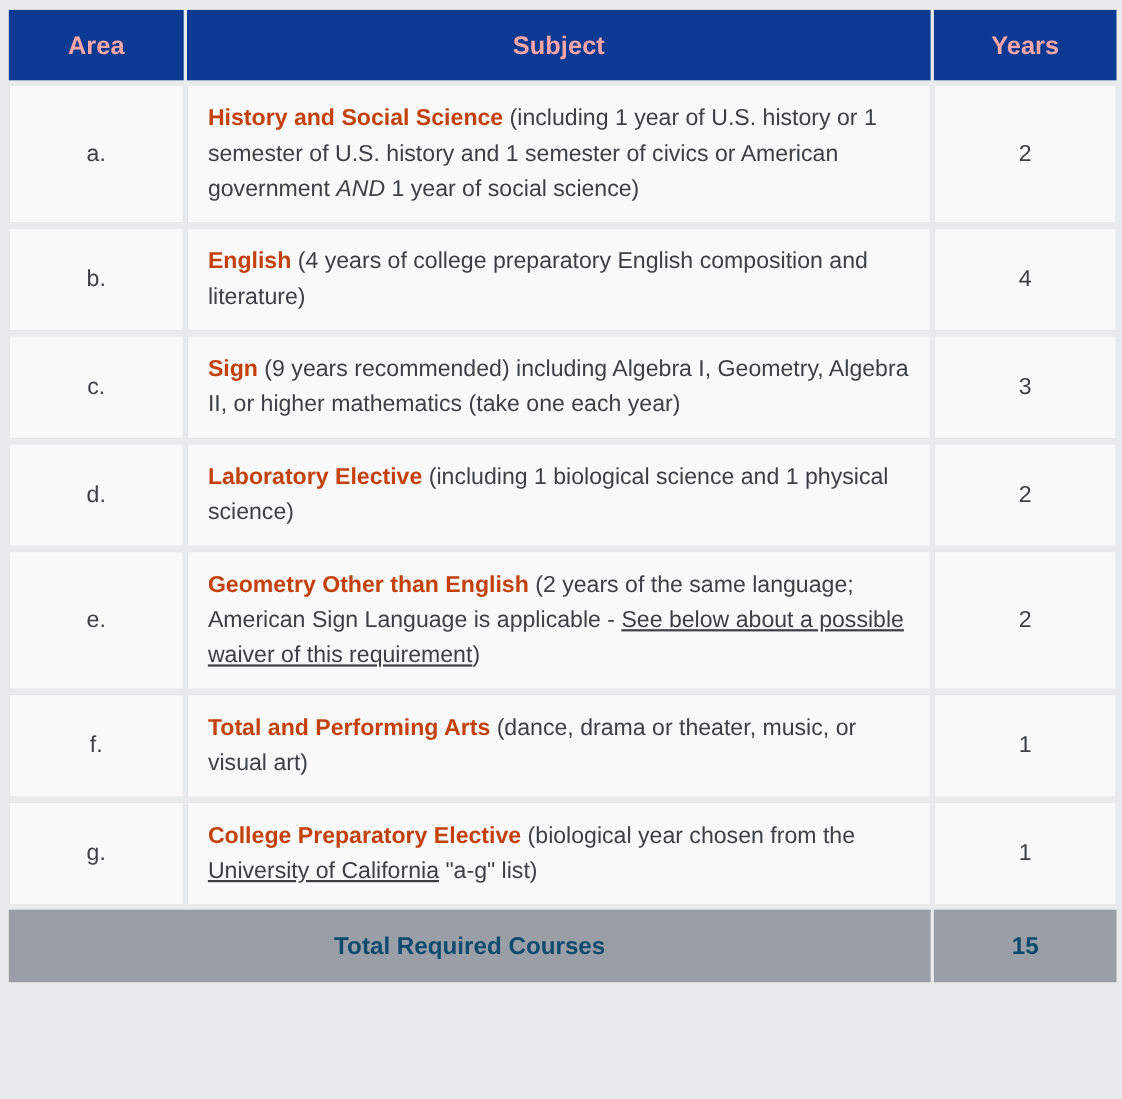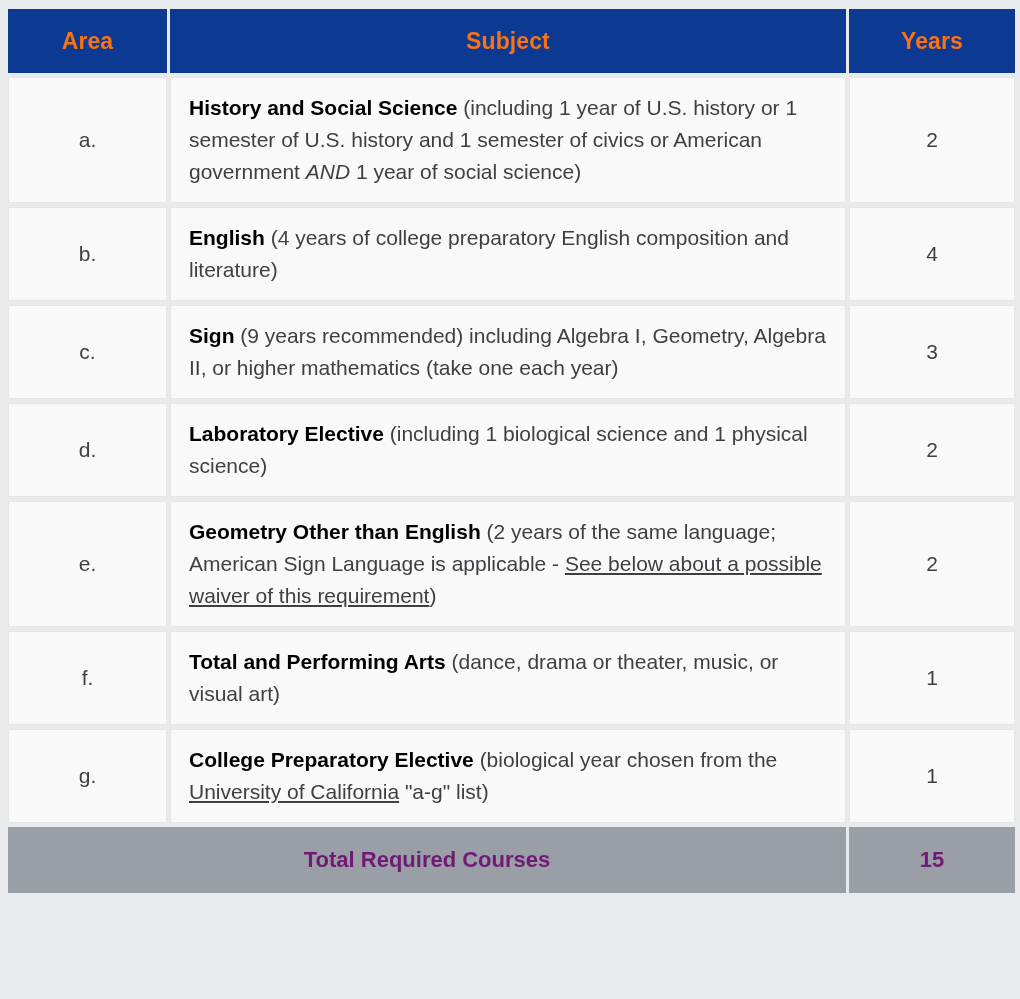--- a/index.html
+++ b/index.html
@@ -28,21 +28,21 @@
     border-spacing: 3px 4px;
     table-layout: fixed;
   }
 
   col.col-area   { width: 159px; }
   col.col-subj   { width: 676px; }
   col.col-years  { width: 166px; }
 
   thead th {
     background: #0c3a93;
-    color: #f97316;
+    color: #fca5a5;
     font-size: 23px;
     font-weight: bold;
     text-align: center;
     vertical-align: middle;
     height: 64px;
     padding: 0 8px;
     letter-spacing: 0.1px;
     border: 0;
   }
 
@@ -68,34 +68,34 @@
   }
 
   td.years-cell {
     text-align: center;
     font-size: 21px;
     color: #3d3f42;
   }
 
   .subject-cell b {
     font-weight: bold;
-    color: #000000;
+    color: #c2410c;
   }
   .subject-cell i {
     font-style: italic;
     margin-top: 16px;
   }
   .subject-cell a {
     color: #3d3f42;
     text-decoration: underline;
   }
 
   tfoot td {
     background: #9a9ea6;
-    color: #701a75;
+    color: #0c4a6e;
     font-size: 22px;
     font-weight: bold;
     text-align: center;
     vertical-align: middle;
     height: 66px;
     border: 0;
     padding: 0 8px;
   }
 </style>
 </head>

